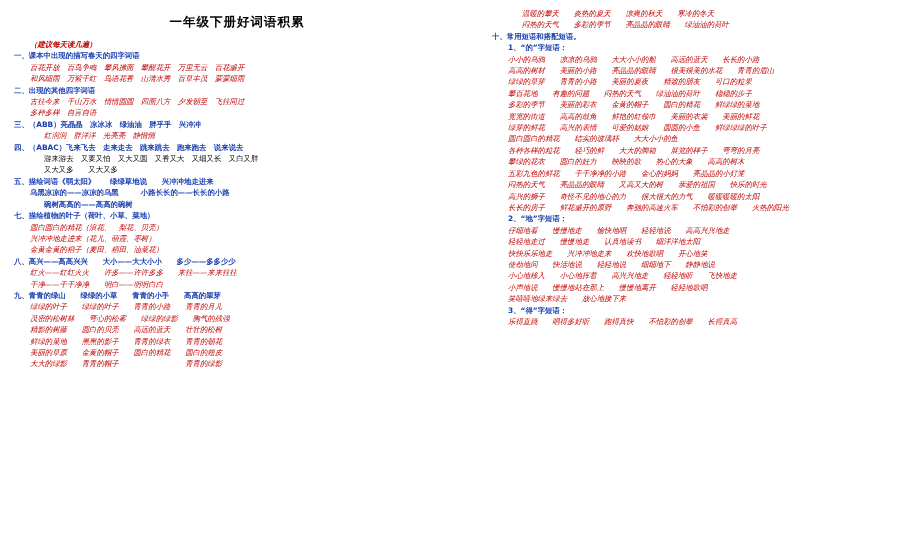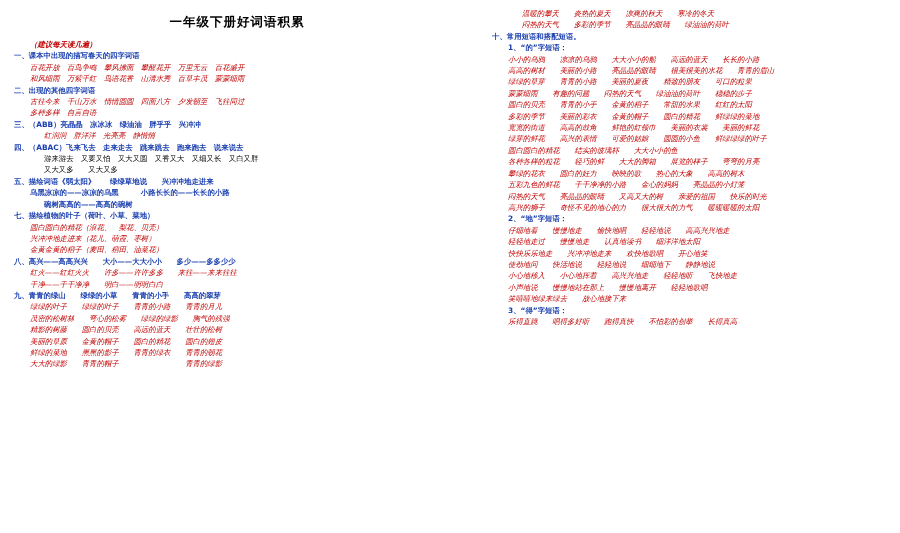--- a/index.html
+++ b/index.html
@@ -73,46 +73,46 @@
         <div class="line red ind2">圆白圆白的精花（浪花、　梨花、贝壳）</div>
         <div class="line red ind2">兴冲冲地走进来（花儿、萌霞、枣树）</div>
         <div class="line red ind2">金黄金黄的稻子（麦田、稻田、油菜花）</div>
         <div class="line blue hdr">八、高兴——高高兴兴　　大小——大大小小　　多少——多多少少</div>
         <div class="line red ind2">红火——红红火火　　许多——许许多多　　来往——来来往往</div>
         <div class="line red ind2">干净——干干净净　　明白——明明白白</div>
         <div class="line blue hdr">九、青青的绿山　　绿绿的小草　　青青的小手　　高高的翠芽</div>
         <div class="line red ind2">绿绿的叶子　　绿绿的叶子　　青青的小路　　青青的月儿</div>
         <div class="line red ind2">茂密的松树林　　弯心的松雾　　绿绿的绿影　　胸气的残强</div>
         <div class="line red ind2">精影的树藤　　圆白的贝壳　　高远的蓝天　　壮壮的松树</div>
+        <div class="line red ind2">鲜绿的菜地　　黑黑的影子　　青青的绿衣　　青青的朝花</div>
         <div class="line red ind2">美丽的草原　　金黄的帽子　　圆白的精花　　圆白的翅皮</div>
-        <div class="line red ind2">鲜绿的菜地　　黑黑的影子　　青青的绿衣　　青青的朝花</div>
         <div class="line red ind2">大大的绿影　　青青的帽子　　　　　　　　　青青的绿影</div>
       </div>
   </div>
 
   <div class="col col-right">
     <div id="right-lines">
         <div class="line red ind3">温暖的攀天　　炎热的夏天　　凉爽的秋天　　寒冷的冬天</div>
         <div class="line red ind3">闷热的天气　　多彩的季节　　亮晶晶的眼睛　　绿油油的荷叶</div>
         <div class="line blue hdr">十、常用短语和搭配短语。</div>
         <div class="line blue hdr ind2">1、“的”字短语：</div>
         <div class="line red ind2">小小的乌鸦　　凉凉的乌鸦　　大大小小的船　　高远的蓝天　　长长的小路</div>
         <div class="line red ind2">高高的树材　　美丽的小路　　亮晶晶的眼睛　　很美很美的水花　　青青的眉山</div>
         <div class="line red ind2">绿绿的草芽　　青青的小路　　美丽的夏夜　　精致的朋友　　可口的粒果</div>
-        <div class="line red ind2">蒙蒙细雨　　有趣的问题　　闷热的天气　　绿油油的荷叶　　稳稳的步子</div>
-        <div class="line red ind2">圆白的贝壳　　青青的小手　　金黄的稻子　　常甜的水果　　红红的太阳</div>
+        <div class="line red ind2">攀百花地　　有趣的问题　　闷热的天气　　绿油油的荷叶　　稳稳的步子</div>
         <div class="line red ind2">多彩的季节　　美丽的彩衣　　金黄的帽子　　圆白的精花　　鲜绿绿的菜地</div>
         <div class="line red ind2">宽宽的街道　　高高的鼓角　　鲜艳的红领巾　　美丽的衣裳　　美丽的鲜花</div>
         <div class="line red ind2">绿芽的鲜花　　高兴的表情　　可爱的姑娘　　圆圆的小鱼　　鲜绿绿绿的叶子</div>
         <div class="line red ind2">圆白圆白的精花　　结实的玻璃杯　　大大小小的鱼</div>
         <div class="line red ind2">各种各样的粒花　　轻巧的鲜　　大大的脚箱　　展览的样子　　弯弯的月亮</div>
         <div class="line red ind2">攀绿的花衣　　圆白的妊力　　映映的歌　　热心的大象　　高高的树木</div>
         <div class="line red ind2">五彩九色的鲜花　　干干净净的小路　　金心的妈妈　　亮晶晶的小灯笼</div>
         <div class="line red ind2">闷热的天气　　亮晶晶的眼睛　　又高又大的树　　亲爱的祖国　　快乐的时光</div>
         <div class="line red ind2">高兴的狮子　　奇怪不见的地心的力　　很大很大的力气　　暖暖暖暖的太阳</div>
+        <div class="line red ind2">长长的房子　　鲜花盛开的原野　　奔驰的高速火车　　不怕彩的创举　　火热的阳光</div>
         <div class="line blue hdr ind2">2、“地”字短语：</div>
         <div class="line red ind2">仔细地看　　慢慢地走　　愉快地唱　　轻轻地说　　高高兴兴地走</div>
         <div class="line red ind2">轻轻地走过　　慢慢地走　　认真地读书　　细洋洋地太阳</div>
         <div class="line red ind2">快快乐乐地走　　兴冲冲地走来　　欢快地歌唱　　开心地笑</div>
         <div class="line red ind2">使劲地问　　快活地说　　轻轻地说　　细细地下　　静静地说</div>
         <div class="line red ind2">小心地移入　　小心地挥着　　高兴兴地走　　轻轻地听　　飞快地走</div>
         <div class="line red ind2">小声地说　　慢慢地站在那上　　慢慢地离开　　轻轻地歌唱</div>
         <div class="line red ind2">笑嘻嘻地绿来绿去　　放心地接下来</div>
         <div class="line blue hdr ind2">3、“得”字短语：</div>
         <div class="line red ind2">乐得直跳　　唱得多好听　　跑得真快　　不怕彩的创举　　长得真高</div>

